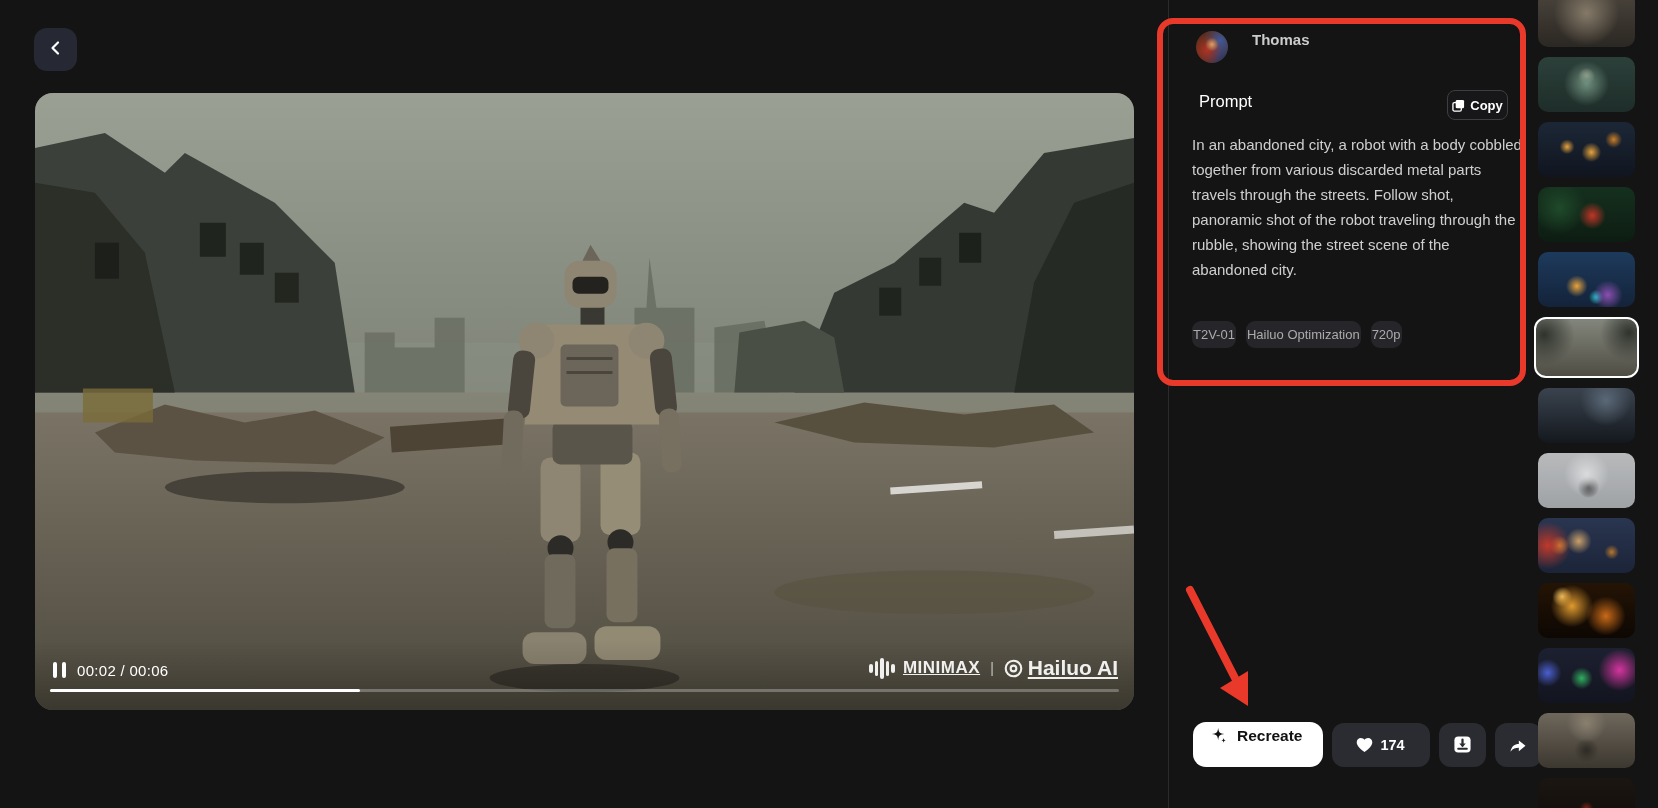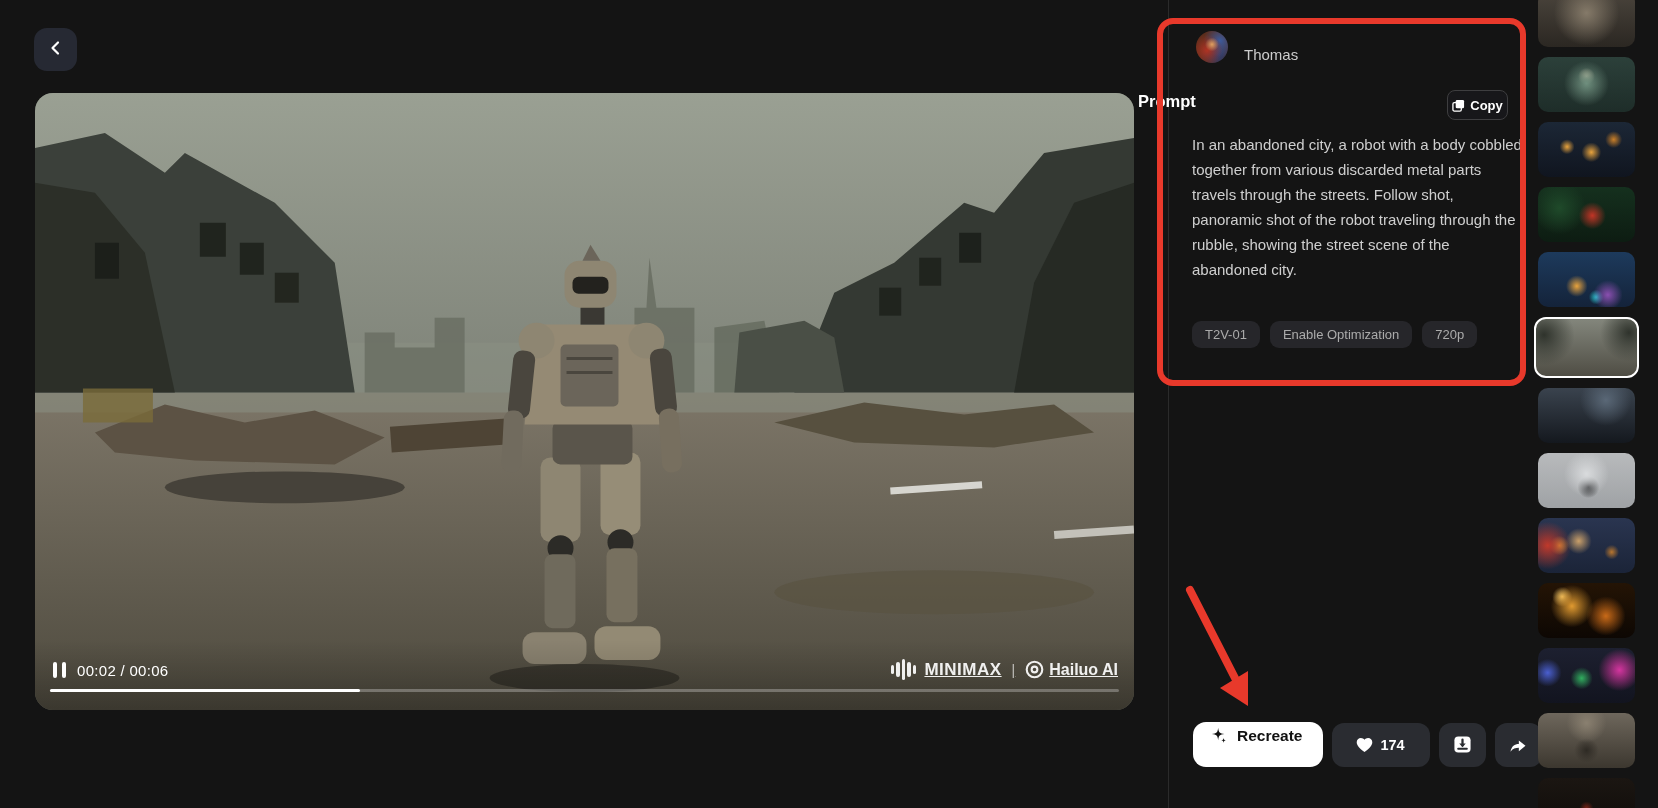--- a/index.html
+++ b/index.html
@@ -23,46 +23,46 @@
   .progress { position:absolute; left:15px; right:15px; bottom:18px; height:3px;
     background:rgba(255,255,255,0.28); border-radius:2px; cursor:pointer; }
   .progress .fill { height:100%; background:#fff; border-radius:2px; }
 
   .watermark { position:absolute; right:16px; bottom:30px; display:flex; align-items:center; gap:8px; z-index:3;
     color:#fff; opacity:.92;text-decoration:underline; }
   .wm-bars { display:flex; align-items:center; gap:2px; }
   .wm-bars i { display:block; width:3.5px; background:#fff; border-radius:2px; }
   .wm-brand1 { font-size:17px; font-weight:800; letter-spacing:.5px; }
   .wm-sep { font-size:14px; color:rgba(255,255,255,.7); margin:0 2px; }
-  .wm-brand2 { font-size:16px; font-weight:800; display:flex; align-items:center; gap:5px; }
+  .wm-brand2 { font-size:21px; font-weight:800; display:flex; align-items:center; gap:5px; }
 
   .divider { position:absolute; left:1168px; top:0; width:1px; height:808px; background:#2b2b2b; }
 
   
-  .user-row { position:absolute; left:1196px; top:31px; display:flex; align-items:flex-end; gap:16px; cursor:pointer; }
+  .user-row { position:absolute; left:1196px; top:31px; display:flex; align-items:flex-start; gap:24px; cursor:pointer;font-weight:bold; }
   .avatar { width:32px; height:32px; border-radius:50%;
     background:
       radial-gradient(circle at 50% 42%, #e0a060 0%, #e0a06000 28%),
       radial-gradient(circle at 35% 60%, #b03322 0%, #b0332200 55%),
       radial-gradient(circle at 75% 30%, #3c5a9c 0%, #3c5a9c00 50%),
       radial-gradient(circle at 70% 75%, #2a3e72 0%, #2a3e7200 55%),
       #5b2d1c; }
   .user-name { font-size:15px; color:#cccccc; }
 
-  .prompt-head { position:absolute; left:1138px; top:92px; font-size:16.5px; font-weight:700; color:#fff; }
+  .prompt-head { position:absolute; left:1199px; top:92px; font-size:16.5px; font-weight:400; color:#fff; }
   .copy-btn { position:absolute; left:1447px; top:90px; width:61px; height:30px;
     border:1px solid #3e3e40; border-radius:8px; background:#17171a;
     display:flex; align-items:center; justify-content:center; gap:5px;
     color:#fff; font-size:13px; font-weight:600; cursor:pointer; }
 
   .prompt-text { position:absolute; left:1192px; top:132px; width:332px;
     font-size:15px; line-height:25px; color:#cfcfcf; }
 
   .tags { position:absolute; left:1192px; top:321px; display:flex; gap:10px; }
-  .tag { background:#26262a; color:#ababab; font-size:13px; padding:6px 13px; border-radius:9px; white-space:nowrap; }
+  .tag { background:#26262a; color:#ababab; font-size:13px; padding:6px 1px; border-radius:9px; white-space:nowrap; }
 
   
   .anno-rect { position:absolute; left:1157px; top:18px; width:369px; height:368px;
     border:6px solid #e8392b; border-radius:16px; pointer-events:none; z-index:5; }
   .anno-arrow { position:absolute; left:1170px; top:575px; width:110px; height:145px; pointer-events:none; z-index:5; }
 
   
   .actions { position:absolute; left:1193px; top:722px; display:flex; gap:9px; align-items:center; }
   .recreate-btn { height:45px; padding:0 20px 17px 16px; background:#fff; border-radius:13px;
     display:flex; align-items:center; gap:8px; color:#111; font-size:15.5px; font-weight:700; cursor:pointer; }
@@ -204,21 +204,21 @@
       <rect x="1" y="4" width="9" height="9" rx="1.5" fill="none" stroke="#fff" stroke-width="1.4"></rect>
       <rect x="4" y="1" width="9" height="9" rx="1.5" fill="#fff"></rect>
     </svg>
   <span>Copy</span>
 </div>
 
 <div class="prompt-text">In an abandoned city, a robot with a body cobbled together from various discarded metal parts travels through the streets. Follow shot, panoramic shot of the robot traveling through the rubble, showing the street scene of the abandoned city.</div>
 
 <div class="tags">
     <span class="tag">T2V-01</span>
-    <span class="tag">Enable Optimization</span>
+    <span class="tag">Hailuo Optimization</span>
     <span class="tag">720p</span>
   </div>
 
 <div class="anno-rect"></div>
 <svg class="anno-arrow" viewBox="0 0 110 145">
   <line x1="20" y1="15" x2="66" y2="105" stroke="#e8392b" stroke-width="8" stroke-linecap="round"></line>
   <polygon points="78,131 78,96 50,113" fill="#e8392b"></polygon>
 </svg>
 
 <div class="actions">

